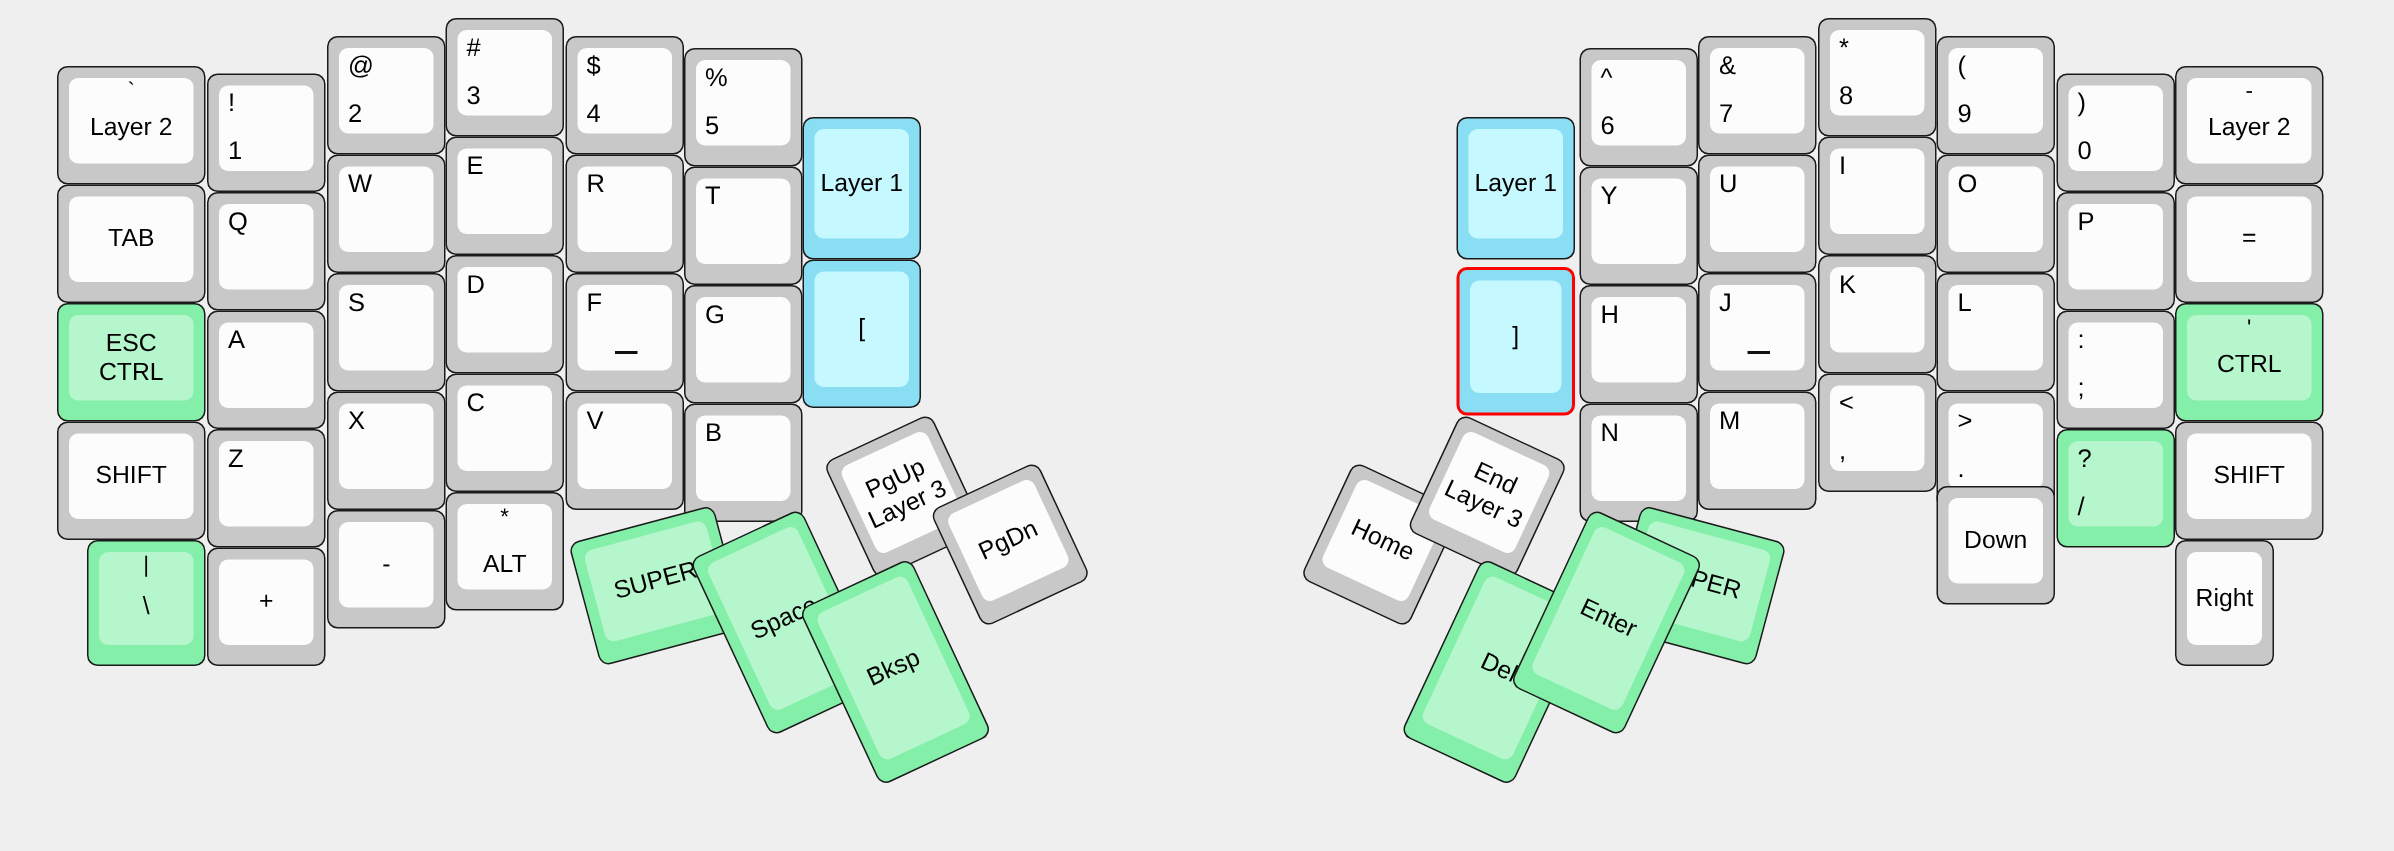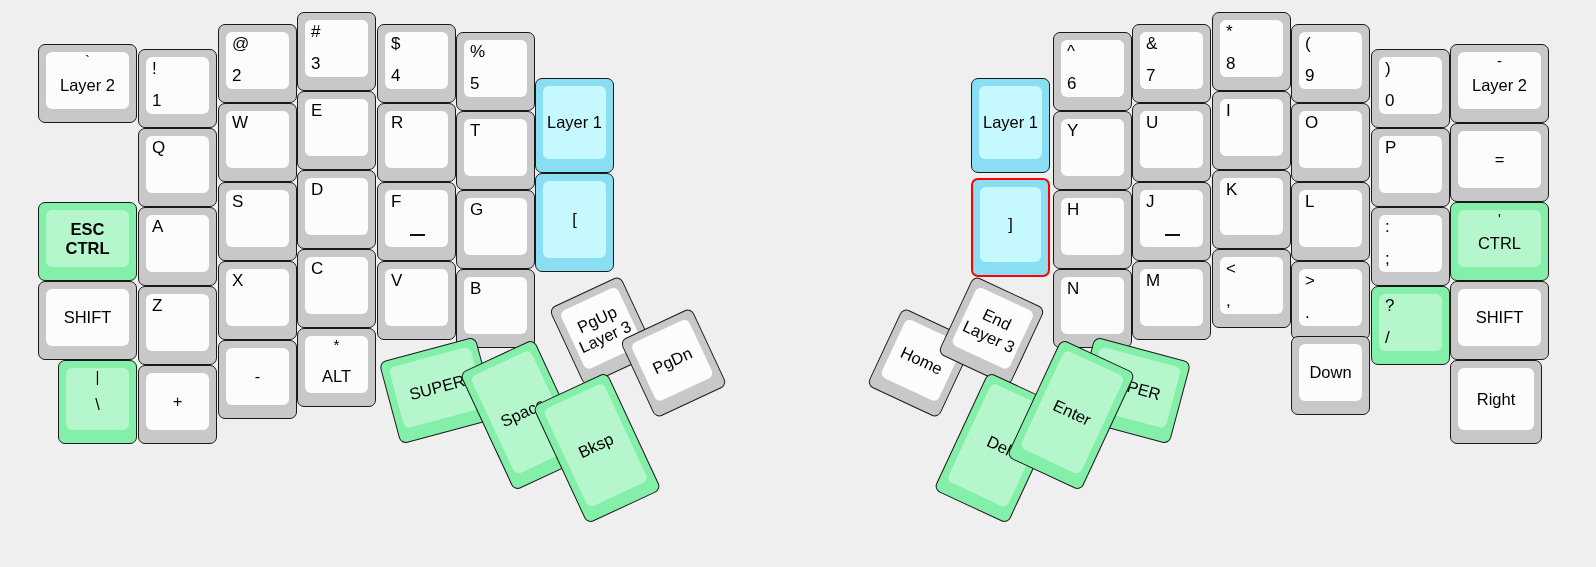--- a/index.html
+++ b/index.html
@@ -83,21 +83,26 @@
 </head>
 <body>
 
 <div id="board">
     <div class="key" style="left: 38px; top: 44px; width: 99px; height: 79px;">
       <div class="cap">
         <span class="lbl tc">`</span>
         <span class="lbl cc" style="margin-top: 10px;">Layer 2</span>
       </div>
     </div>
-    <div class="key green" style="left: 38px; top: 202px; width: 99px; height: 79px; font-weight: bold;">
+    <div class="key" style="left: 38px; top: 123px; width: 99px; height: 79px;">
+      <div class="cap">
+        <span class="lbl cc">TAB</span>
+      </div>
+    </div>
+    <div class="key green" style="left: 38px; top: 202px; width: 99px; height: 79px;">
       <div class="cap">
         <span class="lbl cc">ESC
 CTRL</span>
       </div>
     </div>
     <div class="key" style="left: 38px; top: 281px; width: 99px; height: 79px;">
       <div class="cap">
         <span class="lbl cc">SHIFT</span>
       </div>
     </div>
@@ -355,21 +360,21 @@
       <div class="cap">
         <span class="lbl tl">L</span>
       </div>
     </div>
     <div class="key" style="left: 1291px; top: 261px; width: 79px; height: 79px;">
       <div class="cap">
         <span class="lbl tl">&gt;</span>
         <span class="lbl bl">.</span>
       </div>
     </div>
-    <div class="key" style="left: 1291px; top: 336px; width: 79px; height: 79px;">
+    <div class="key" style="left: 1291px; top: 324px; width: 79px; height: 79px;">
       <div class="cap">
         <span class="lbl cc">Down</span>
       </div>
     </div>
     <div class="key" style="left: 1371px; top: 49px; width: 79px; height: 79px;">
       <div class="cap">
         <span class="lbl tl">)</span>
         <span class="lbl bl">0</span>
       </div>
     </div>
@@ -405,21 +410,21 @@
       <div class="cap">
         <span class="lbl tc">'</span>
         <span class="lbl cc" style="margin-top: 10px;">CTRL</span>
       </div>
     </div>
     <div class="key" style="left: 1450px; top: 281px; width: 99px; height: 79px;">
       <div class="cap">
         <span class="lbl cc">SHIFT</span>
       </div>
     </div>
-    <div class="key" style="left: 1450px; top: 360px; width: 92px; height: 84px;">
+    <div class="key" style="left: 1450px; top: 360px; width: 66px; height: 84px;">
       <div class="cap">
         <span class="lbl cc">Right</span>
       </div>
     </div>
     <div class="key green" style="left: 1082px; top: 348px; width: 100px; height: 85px; transform: rotate(15deg);">
       <div class="cap">
         <span class="lbl cc">SUPER</span>
       </div>
     </div>
     <div class="key" style="left: 881px; top: 320px; width: 79px; height: 86px; transform: rotate(25deg);">

